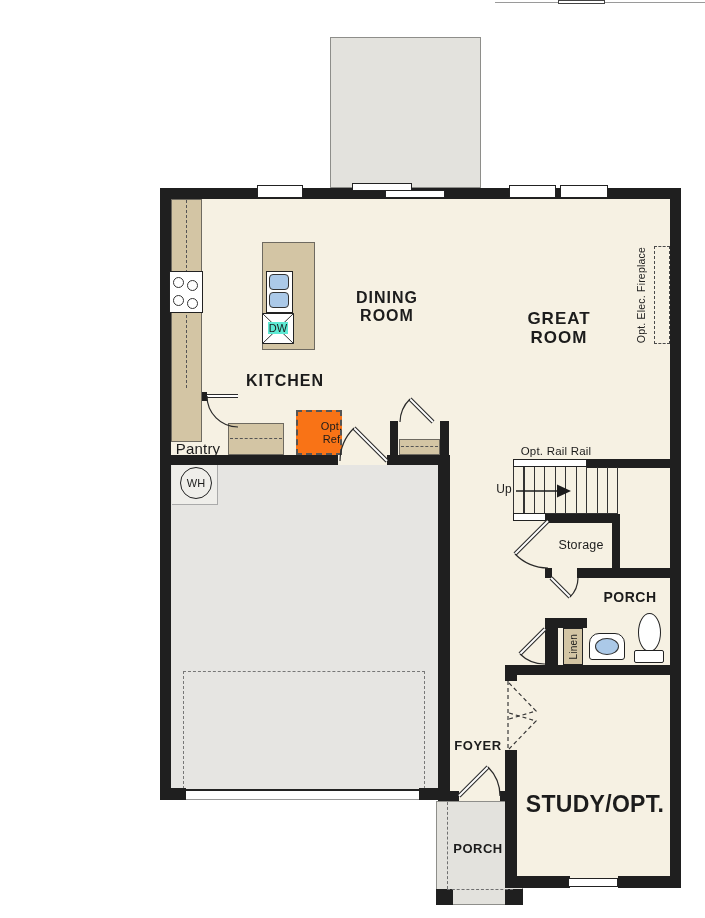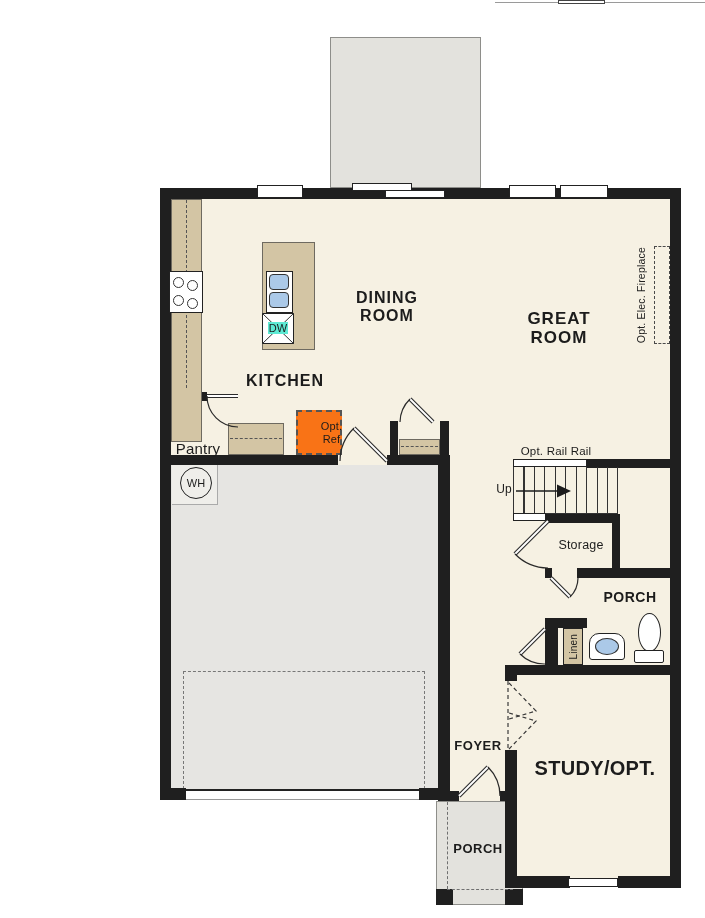--- a/index.html
+++ b/index.html
@@ -201,21 +201,21 @@
     <div>ROOM</div>
   </div>
 
   <div class="lbl" style="left:225px;top:607px;width:160px;font-size:17px;letter-spacing:1px;">
   </div>
 
   <div class="lbl" style="left:438px;top:722px;width:80px;font-size:13px;margin-top:17px;">FOYER</div>
 
   <div class="lbl" style="left:436px;top:842px;width:84px;font-size:13px;">PORCH</div>
 
-  <div class="lbl" style="left:513px;top:757px;width:164px;font-size:20px;letter-spacing:.3px;">
+  <div class="lbl" style="left:513px;top:792px;width:164px;font-size:23px;letter-spacing:.3px;">
     <div>STUDY/OPT.</div>
   </div>
 
   <div class="lbl" style="left:593px;top:590px;width:74px;font-size:14px;">PORCH</div>
 
   <div class="lbl reg" style="left:544px;top:538px;width:74px;font-size:12.5px;">Storage</div>
 
   <div class="lbl reg" style="left:168px;top:441px;width:60px;font-size:15px;">Pantry</div>
 
   <div class="lbl reg" style="left:506px;top:445px;width:100px;font-size:11.5px;">Opt. Rail Rail</div>

